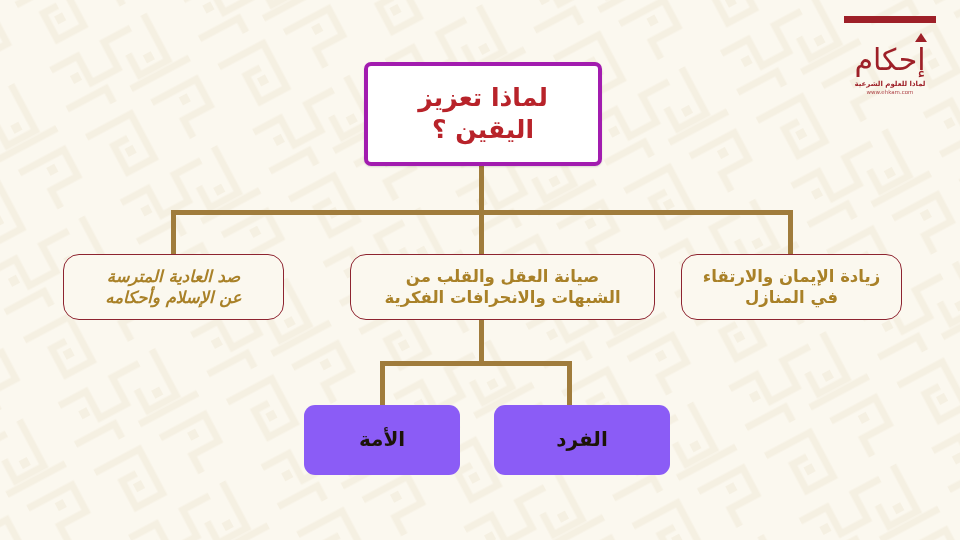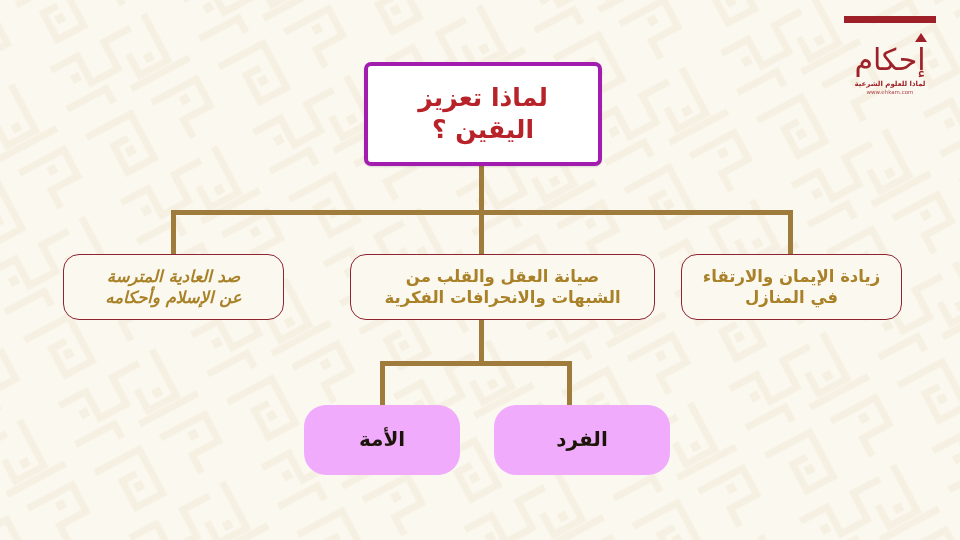--- a/index.html
+++ b/index.html
@@ -67,23 +67,23 @@
   .node-branch {
     background: #fbf8ef;
     border: 1.8px solid #8e2430;
     border-radius: 16px;
     color: #a98128;
     font-size: 16.5px;
     font-weight: bold;
   }
 
   .node-leaf {
-    background: #f0abfc;
+    background: #8b5cf6;
     border: none;
-    border-radius: 22px;
+    border-radius: 11px;
     color: #1c1408;
     font-size: 20px;
     font-weight: bold;
   }
 
   .node-text {
     display: block;
     padding: 0 8px;
     white-space: pre-line;
   }

